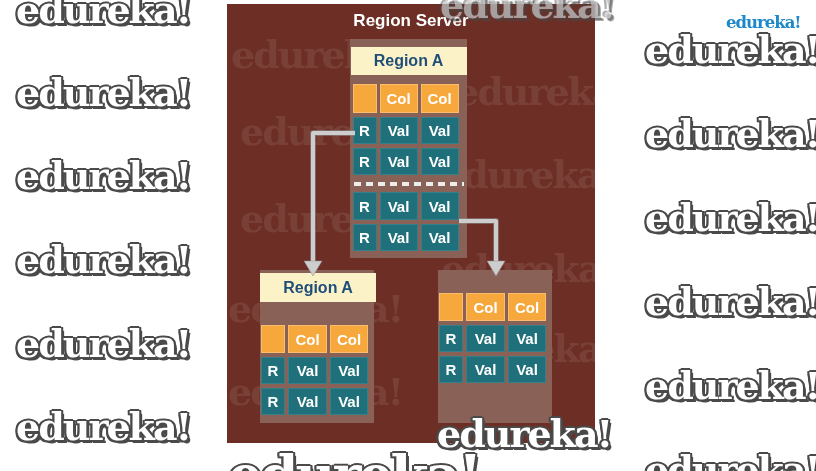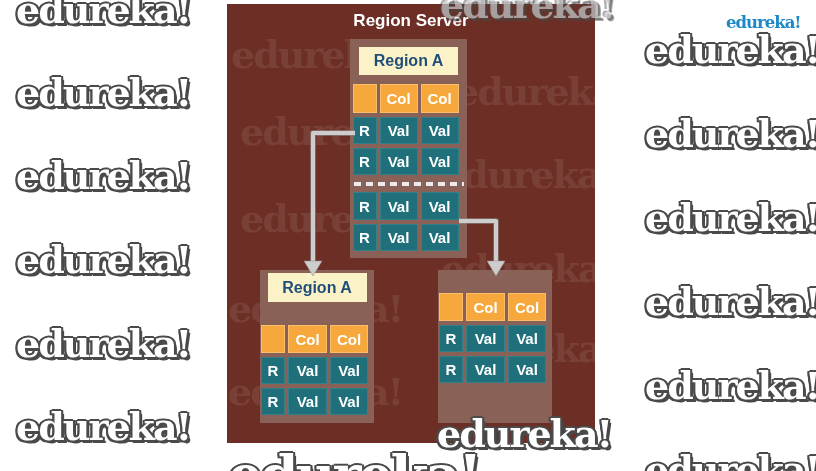--- a/index.html
+++ b/index.html
@@ -26,21 +26,21 @@
          background:#6C2E25;overflow:hidden;z-index:2;}
   .rs-title{position:absolute;left:0;top:7px;width:100%;text-align:center;
             color:#fff;font-size:17px;font-weight:bold;z-index:2;}
 
   .container{position:absolute;background:#8A6156;z-index:2;}
   .container.main{left:123px;top:35px;width:117px;height:219px;}
   .container.child{top:266px;width:114px;height:153px;}
   .container.childA{left:33px;}
   .container.childB{left:211px;}
 
-  .region-header{width:99px;height:28px;margin:8px auto 0;background:#FBF2C8;
+  .region-header{width:116px;height:28px;margin:8px auto 0;background:#FBF2C8;
                  display:flex;align-items:center;justify-content:center;
                  color:#1F4E79;font-size:16px;font-weight:bold;}
   .container.child .region-header{height:29px;margin-top:3px;}
 
   .tbl{display:grid;grid-template-columns:24px 38px 38px;column-gap:3px;row-gap:4px;
        width:112px;margin:0 auto;}
   .tbl.g1{margin-top:9px;grid-template-rows:29px 27px 27px;}
   .tbl.g2{grid-template-rows:28px 27px;}
   .tbl.child-tbl{margin-top:23px;grid-template-columns:24px 39px 38px;
                  grid-template-rows:28px 27px 27px;}

